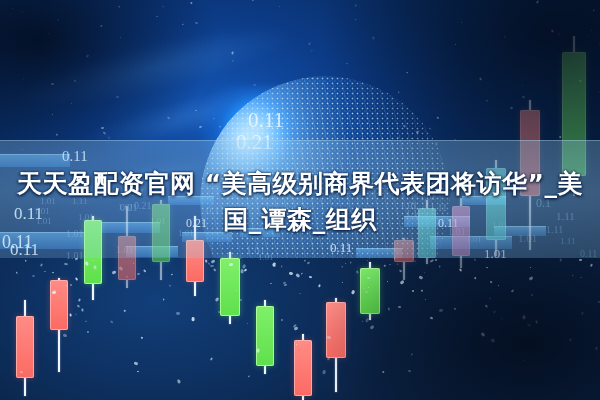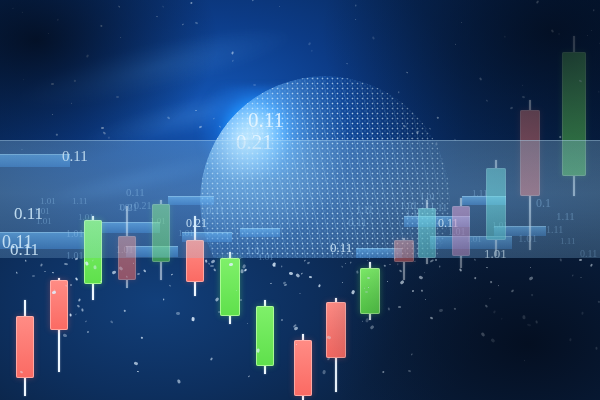--- a/index.html
+++ b/index.html
@@ -533,14 +533,18 @@
       <div class="speck" style="left: 397.7px; top: 91.6px; width: 1.5px; height: 1px; opacity: 0.44; transform: rotate(-86deg);"></div>
       <div class="speck" style="left: 522.2px; top: 84.9px; width: 1.4px; height: 0.9px; opacity: 0.27; transform: rotate(70deg);"></div>
       <div class="speck" style="left: 52.2px; top: 114.4px; width: 1.4px; height: 0.9px; opacity: 0.5; transform: rotate(10deg);"></div>
     </div>
 
   <div class="bg-vignette"></div>
 
   <div class="light-band"></div>
   <div class="band-edge-top"></div>
 
+  <div class="title">
+    <span class="l1">天天盈配资官网 “美高级别商界代表团将访华”_美</span>
+    <span class="l2">国_谭森_组织</span>
+  </div>
 
 </div>
 
 </body></html>

